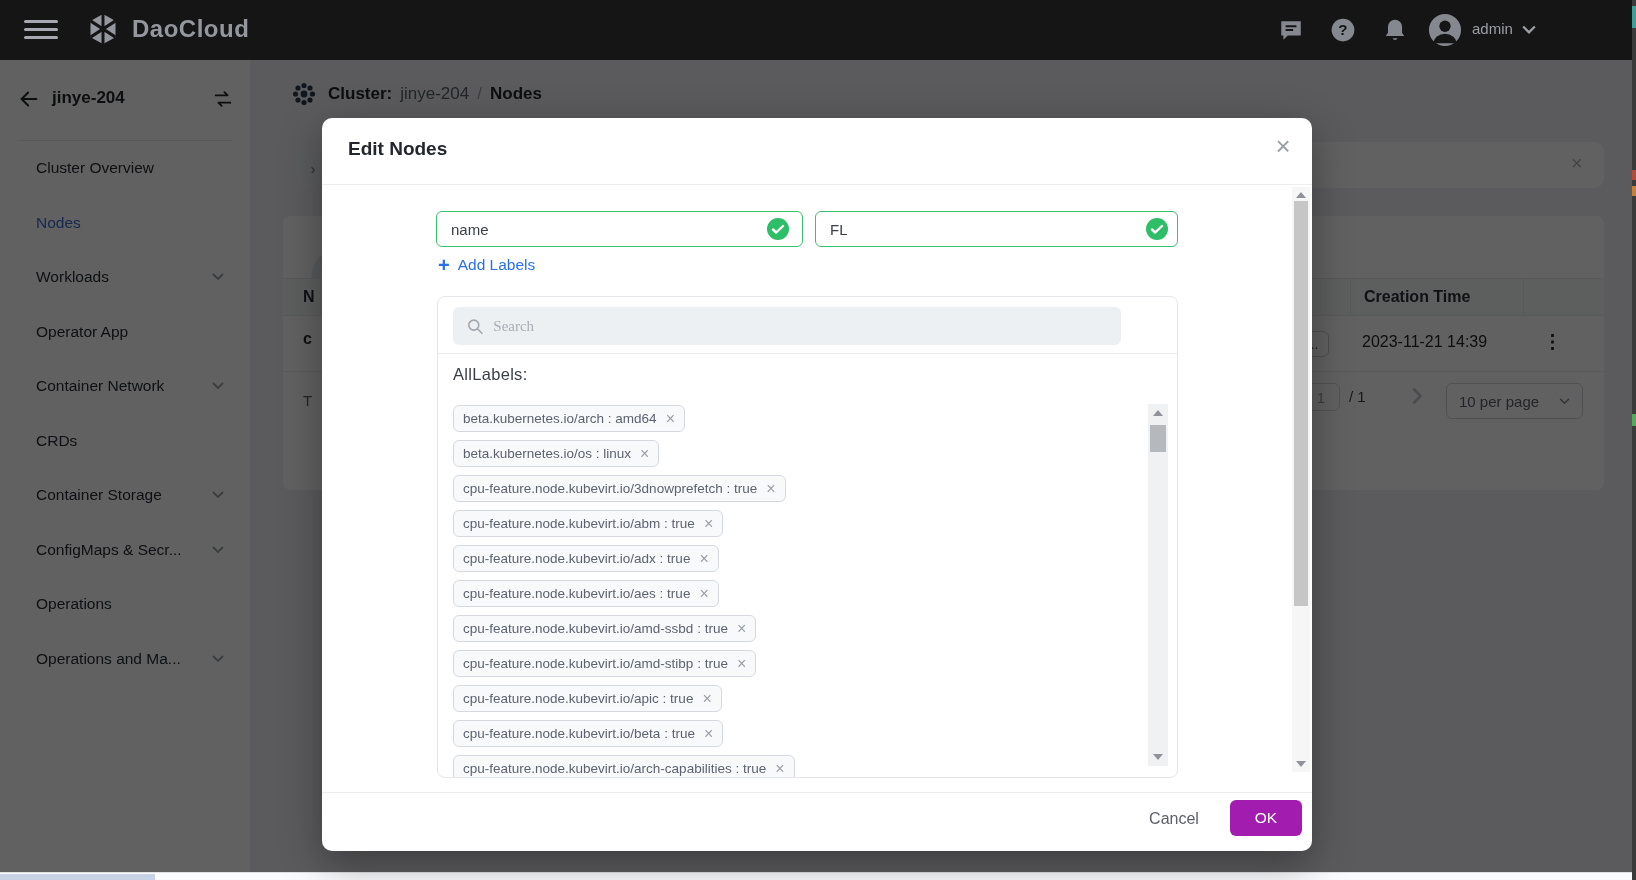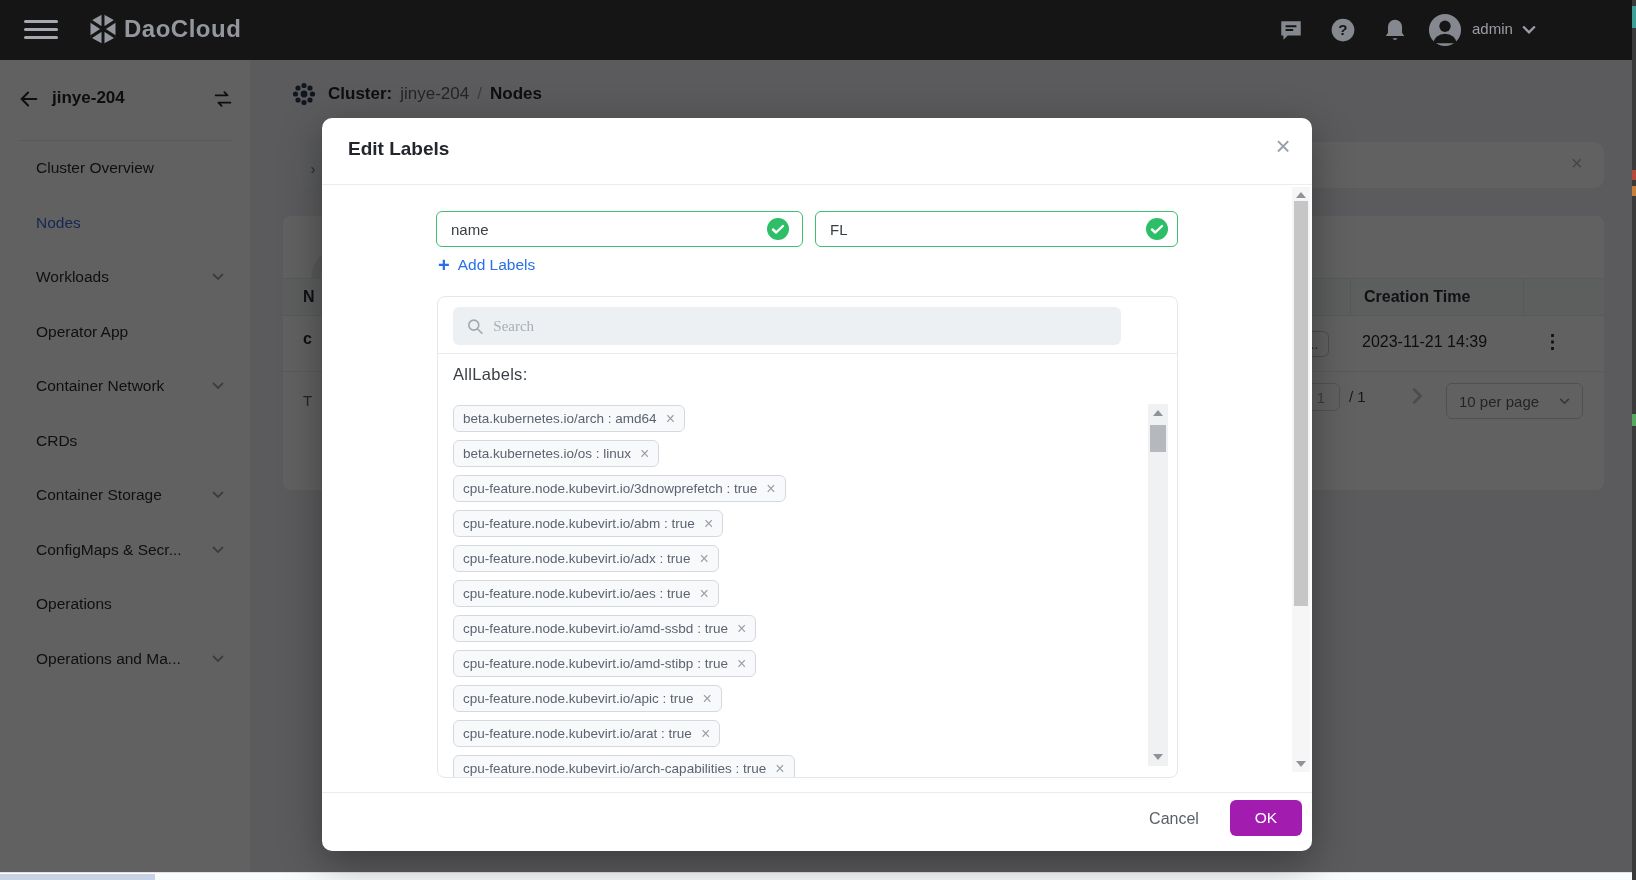--- a/index.html
+++ b/index.html
@@ -3,21 +3,21 @@
 <meta charset="utf-8">
 <style>
   * { margin:0; padding:0; box-sizing:border-box; }
   html,body { width:1636px; height:880px; overflow:hidden; background:#0b0b0b;
     font-family:"Liberation Sans", sans-serif; }
   .abs { position:absolute; }
   
   .topbar { position:absolute; left:0; top:0; width:1636px; height:60px; background:#151515; z-index:30; }
   .hamburger { position:absolute; left:24px; top:20px; width:34px; height:20px; cursor:pointer; }
   .hamburger span { display:block; height:3px; background:#a5a9af; border-radius:2px; margin-bottom:5px; }
-  .logo-wrap { position:absolute; left:88px; top:12px; display:flex; align-items:center; gap:6px; }
+  .logo-wrap { position:absolute; left:88px; top:12px; display:flex; align-items:center; gap:14px; }
   .logo-text { color:#94989e; font-size:24px; font-weight:bold; letter-spacing:.5px; }
   .top-icon { position:absolute; top:17px; width:26px; height:26px; }
   .admin-name { position:absolute; left:1472px; top:20px; color:#9a9ea4; font-size:15px; }
   
   .page { position:absolute; left:0; top:60px; width:1636px; height:820px; background:#eef0f3; z-index:1; }
   .sidebar { position:absolute; left:0; top:0; width:250px; height:820px; background:#ffffff; }
   .sb-head { position:absolute; left:0; top:0; width:250px; height:80px; }
   .sb-name { position:absolute; left:52px; top:28px; font-size:17px; font-weight:bold; color:#23262c; }
   .sb-div { position:absolute; left:18px; top:80px; width:214px; height:1px; background:#e9ebee; }
   .nav { position:absolute; left:0; top:81px; width:250px;text-align:right; }
@@ -258,21 +258,21 @@
           <path d="M1 1l5 5 5-5" stroke="#8a9099" stroke-width="1.8" fill="none"></path>
         </svg>
       </div>
     </div>
   </div>
 </div>
 
 <div class="overlay"></div>
 
 <div class="modal">
-  <div class="m-title">Edit Labels</div>
+  <div class="m-title">Edit Nodes</div>
   <div class="m-close">×</div>
   <div class="m-hdiv"></div>
 
   <input class="kv-input" style="left: 114px; width: 367px;" value="name">
   <svg class="check" style="left:445px" viewBox="0 0 22 22">
     <circle cx="11" cy="11" r="11" fill="#2fbe68"></circle>
     <path d="M6 11.5l3.2 3L16 8" stroke="#fff" stroke-width="2.4" fill="none" stroke-linecap="round" stroke-linejoin="round"></path>
   </svg>
   <input class="kv-input" style="left: 493px; width: 363px;" value="FL">
   <svg class="check" style="left:824px" viewBox="0 0 22 22">
@@ -326,21 +326,21 @@
         </div>
       <div class="chip">
           <span>cpu-feature.node.kubevirt.io/amd-stibp : true</span>
           <span class="x">×</span>
         </div>
       <div class="chip">
           <span>cpu-feature.node.kubevirt.io/apic : true</span>
           <span class="x">×</span>
         </div>
       <div class="chip">
-          <span>cpu-feature.node.kubevirt.io/arat : true</span>
+          <span>cpu-feature.node.kubevirt.io/beta : true</span>
           <span class="x">×</span>
         </div>
       <div class="chip">
           <span>cpu-feature.node.kubevirt.io/arch-capabilities : true</span>
           <span class="x">×</span>
         </div>
     </div>
 
     <div class="vsb" style="left:710px;top:107px;width:20px;height:362px">
       <div class="tri-up" style="top:6px"></div>

